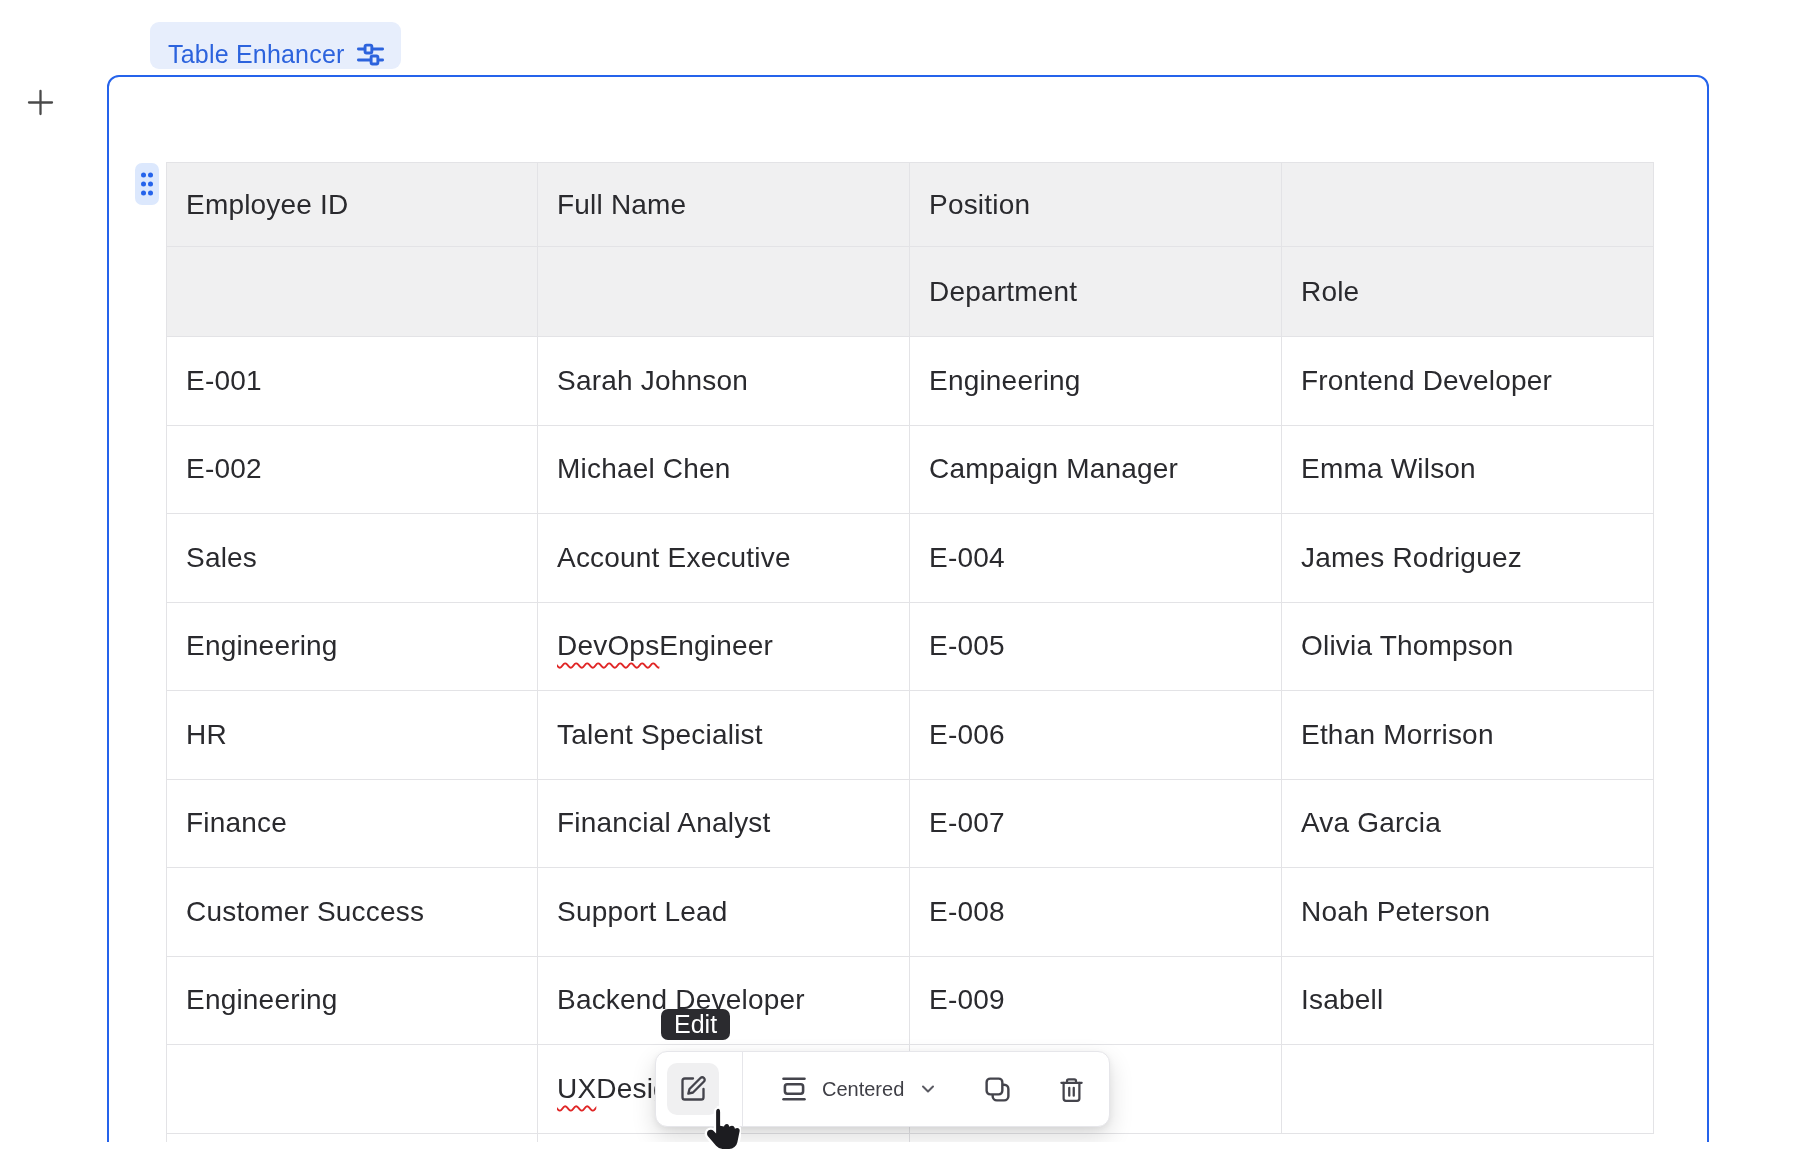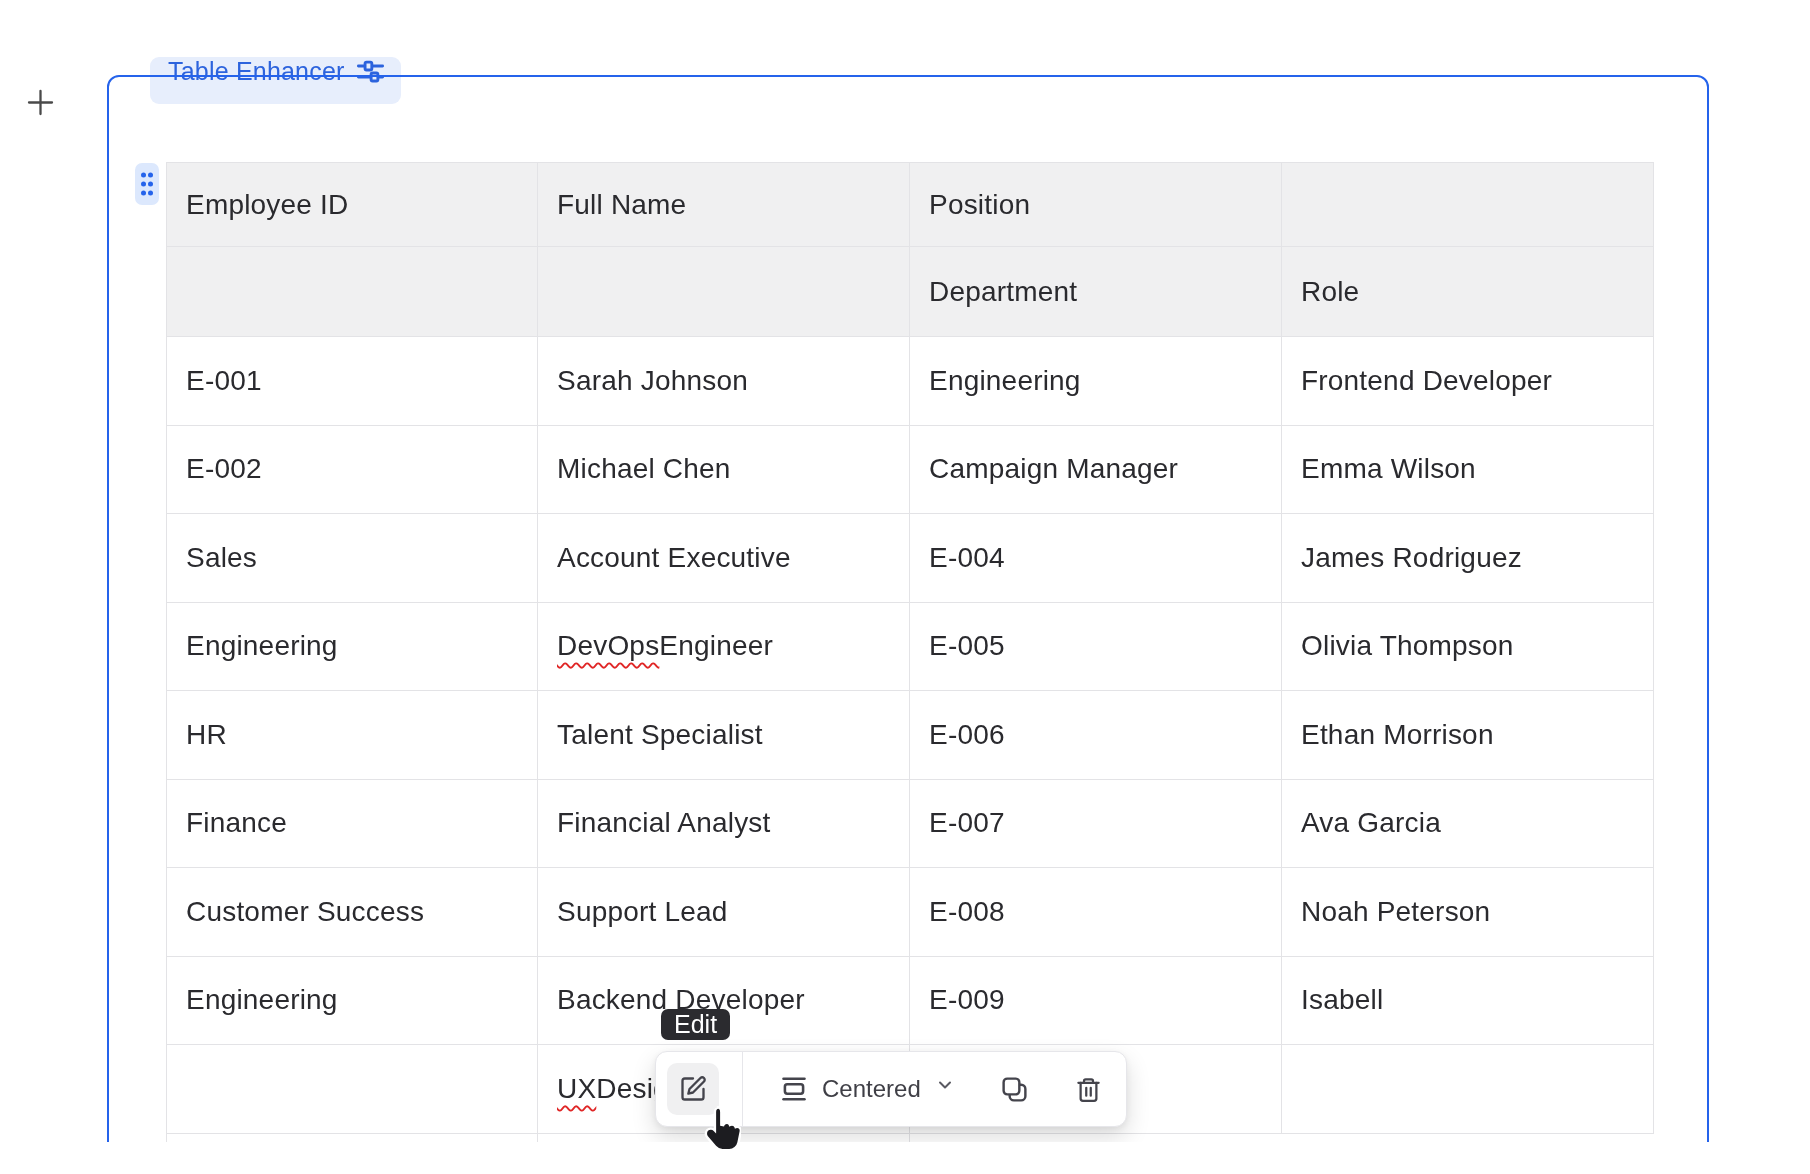--- a/index.html
+++ b/index.html
@@ -5,22 +5,22 @@
   html,body{margin:0;padding:0;}
   body{
     width:1810px;height:1174px;position:relative;overflow:hidden;
     background:#ffffff;font-family:"Liberation Sans",sans-serif;
   }
   
   .plus-btn{position:absolute;left:24px;top:86px;width:32px;height:32px;
     display:flex;align-items:center;justify-content:center;cursor:pointer;}
   
   .chip{position:absolute;left:150px;top:22px;height:47px;padding:0 16px 0 18px;
-    background:#e7eefc;border-radius:9px;display:flex;align-items:flex-start;gap:11px;
-    color:#2c63dd;font-size:25px;font-weight:500;letter-spacing:.2px;margin-top:35px;}
+    background:#e7eefc;border-radius:9px;display:flex;align-items:flex-end;gap:11px;
+    color:#2c63dd;font-size:25px;font-weight:500;letter-spacing:.2px;}
   
   .clip{position:absolute;left:107px;top:75px;width:1602px;height:1067px;overflow:hidden;}
   .container-border{position:absolute;left:0;top:0;width:1598px;height:1200px;
     border:2px solid #2563eb;border-radius:12px;}
   
   .handle{position:absolute;left:135px;top:163px;width:24px;height:42px;background:#dce8fd;
     border-radius:7px;display:flex;align-items:center;justify-content:center;cursor:grab;z-index:4;}
   
   .tbl{position:absolute;left:59px;top:87px;width:1487px;display:grid;
     grid-template-columns:371px 372px 372px 372px;
@@ -33,23 +33,23 @@
   .flag{text-decoration-line:underline;text-decoration-style:wavy;
     text-decoration-color:#e02626;text-decoration-thickness:2px;text-underline-offset:7px;}
   
   .toolbar{position:absolute;left:655px;top:1051px;height:74px;z-index:10;
     background:#fff;border:1px solid #e6e6ea;border-radius:12px;
     box-shadow:0 10px 24px rgba(0,0,0,.14),0 2px 6px rgba(0,0,0,.06);
     display:flex;align-items:center;padding:0 24px 0 11px;}
   .tb-edit{width:52px;height:52px;border-radius:10px;background:#f0f0f1;border:none;
     display:flex;align-items:center;justify-content:center;cursor:pointer;}
   .tb-divider{width:1px;align-self:stretch;background:#e6e6ea;margin-left:23px;}
-  .tb-align{display:flex;align-items:flex-start;gap:14px;margin-left:37px;background:none;
+  .tb-align{display:flex;align-items:center;gap:14px;margin-left:37px;background:none;
     border:none;cursor:pointer;font-family:"Liberation Sans",sans-serif;
-    font-size:24px;color:#3f3f46;padding:0;}
+    font-size:20px;color:#3f3f46;padding:0;}
   .tb-iconbtn{background:none;border:none;padding:0;display:flex;align-items:center;
     justify-content:center;cursor:pointer;}
   .tb-copy{margin-left:45px;}
   .tb-trash{margin-left:46px;}
   
   .tooltip{position:absolute;left:661px;top:1009px;height:31px;padding:0 13px;z-index:11;
     background:#2b2b2f;border-radius:7px;color:#fff;font-size:25px;
     display:flex;align-items:center;}
   
   .bottom-mask{position:absolute;left:0;top:1142px;width:1810px;height:32px;background:#fff;z-index:20;}

